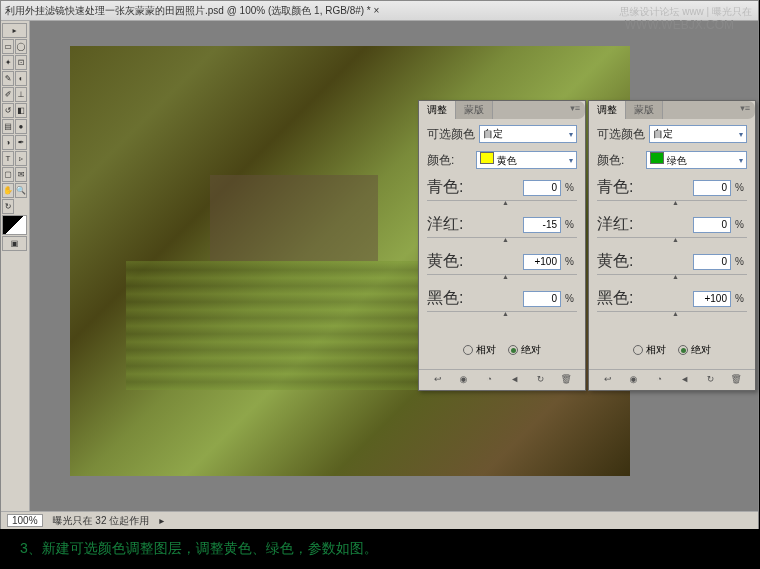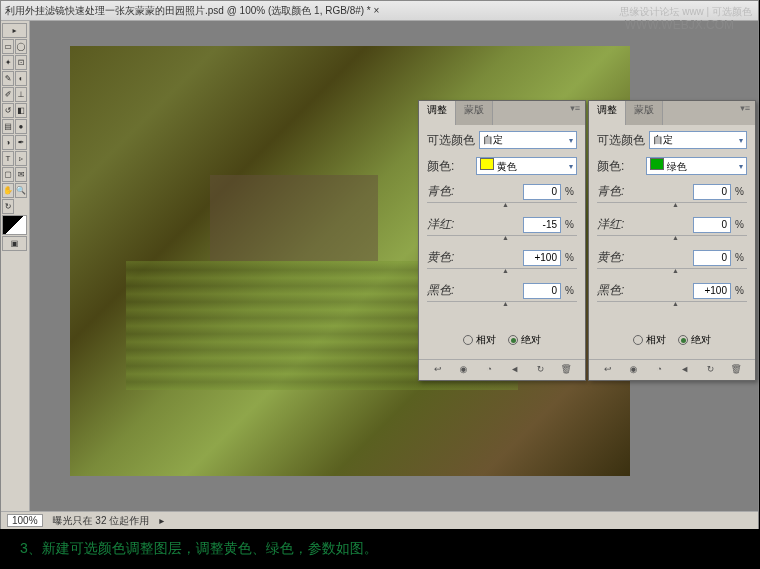--- a/index.html
+++ b/index.html
@@ -21,37 +21,37 @@
     
     .canvas-area { flex: 1; background: #808080; display: flex; flex-direction: column; position: relative; }
     
     .canvas-img { margin: 25px 0 0 40px; width: 560px; height: 430px; background: linear-gradient(135deg, #5a5a20 0%, #6b7030 15%, #4a4515 30%, #7a8b3a 45%, #8fa64a 55%, #5a6020 70%, #6b5530 85%, #3a3010 100%); position: relative; overflow: hidden; }
     .canvas-img::before { content: ""; position: absolute; top: 30%; left: 25%; width: 30%; height: 20%; background: rgba(100,80,60,0.5); }
     .canvas-img::after { content: ""; position: absolute; bottom: 20%; left: 10%; width: 70%; height: 30%; background: repeating-linear-gradient(0deg, rgba(120,150,50,0.4) 0px, rgba(80,100,30,0.4) 8px, rgba(120,150,50,0.4) 16px); }
     
     .panels-container { position: absolute; top: 100px; left: 418px; display: flex; gap: 2px; }
     
     .panel { width: 168px; background: #d4d0c8; border: 1px solid #666; box-shadow: 2px 2px 4px rgba(0,0,0,0.3); }
-    .panel-tabs { display: flex; background: #b8b4ac; height: 24px; }
+    .panel-tabs { display: flex; background: #b8b4ac; height: 18px; border-radius: 7px; }
     .panel-tab { padding: 2px 8px; font-size: 10px; color: #555; background: #b0aca4; border-right: 1px solid #999; }
     .panel-tab.active { background: #d4d0c8; color: #000; }
     .panel-close { margin-left: auto; padding: 2px 5px; font-size: 9px; color: #666; }
     
     .panel-body { padding: 6px 8px; }
     .panel-row { display: flex; align-items: center; margin-bottom: 8px; gap: 4px; }
     .panel-label { font-size: 12px; color: #333; min-width: 45px; }
     .panel-select { flex: 1; height: 18px; background: #fff; border: 1px solid #7a9ac4; font-size: 10px; padding: 0 3px; display: flex; align-items: center; justify-content: space-between; text-align: center; }
     .panel-select .arrow { color: #4a6a9a; font-size: 8px; }
     
     .color-swatch { width: 14px; height: 12px; border: 1px solid #666; display: inline-block; }
     .swatch-yellow { background: #ffff00; }
     .swatch-green { background: #00aa00; }
     
     .slider-row { display: flex; align-items: center; margin-bottom: 2px; gap: 4px; }
-    .slider-label { font-size: 12px; color: #333; min-width: 30px; font-style: italic; }
+    .slider-label { font-size: 16px; color: #333; min-width: 30px; }
     .slider-value { width: 38px; height: 16px; background: #fff; border: 1px solid #7a9ac4; font-size: 10px; text-align: right; padding: 0 3px; }
     .slider-unit { font-size: 10px; color: #333; width: 12px; }
     .slider-track { height: 8px; border-top: 1px solid #aaa; margin: 0 0 6px 0; position: relative; }
     .slider-track::after { content: "▲"; position: absolute; font-size: 7px; color: #555; top: -2px; left: 50%; }
     
     .radio-row { display: flex; justify-content: center; gap: 12px; margin-top: 24px; }
     .radio-item { display: flex; align-items: center; gap: 3px; font-size: 10px; }
     .radio-circle { width: 10px; height: 10px; border: 1px solid #666; border-radius: 50%; display: flex; align-items: center; justify-content: center; }
     .radio-circle.checked::after { content: ""; width: 5px; height: 5px; background: #3a7a3a; border-radius: 50%; }
     
@@ -64,21 +64,21 @@
     .caption-bar { position: absolute; bottom: 0; left: 0; width: 760px; height: 40px; background: #000; color: #15803d; font-size: 14px; display: flex; align-items: center; padding: 0 20px; }
   </style>
 </head>
 <body>
 
 <div class="app-frame">
   <div class="titlebar">
     <span class="titlebar-text">利用外挂滤镜快速处理一张灰蒙蒙的田园照片.psd @ 100% (选取颜色 1, RGB/8#) * ×</span>
   </div>
 
-  <div class="watermark">思缘设计论坛 www | 可选颜色</div>
+  <div class="watermark">思缘设计论坛 www | 曝光只在</div>
   <div class="watermark2">WWW.WEBJX.COM</div>
 
   <div class="main-area">
     <div class="toolbar-left">
       <div class="tool-btn wide">▸</div>
       <div class="tool-btn">▭</div>
       <div class="tool-btn">◯</div>
       <div class="tool-btn">✦</div>
       <div class="tool-btn">⊡</div>
       <div class="tool-btn">✎</div>

